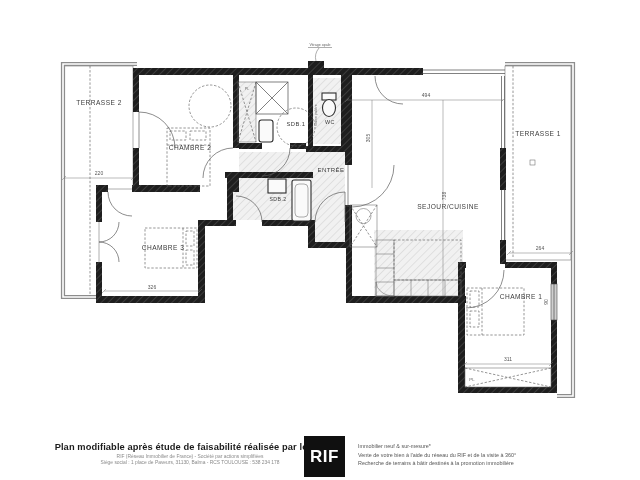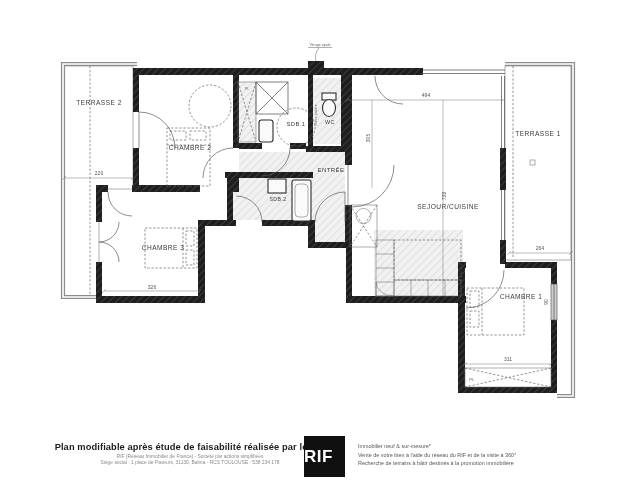--- a/index.html
+++ b/index.html
@@ -18,21 +18,21 @@
   .dimline{stroke:#777;stroke-width:.5;fill:none}
   .rail{stroke:#8d8d8d;stroke-width:4.2;fill:none}
   .railin{stroke:#fff;stroke-width:1.6;fill:none}
   .fixture{stroke:#2c2c2c;stroke-width:1.1;fill:#fafafa}
   
   .footer{position:absolute;left:0;top:430px;width:640px;height:50px}
   .f-left{position:absolute;left:40px;top:12px;width:300px;text-align:center}
   .f-bold{font-size:9.3px;font-weight:bold;color:#1c1c1c;letter-spacing:.1px;white-space:nowrap}
   .f-sub{font-size:4.9px;color:#8a8a8a;margin-top:1.5px;white-space:nowrap}
   .logo{position:absolute;left:304px;top:6px;width:41px;height:41px;background:#101010;
-        display:flex;align-items:center;justify-content:flex-start}
+        display:flex;align-items:center;justify-content:center}
   .logo span{color:#fff;font-weight:bold;font-size:17px;letter-spacing:.5px}
   .f-right{position:absolute;left:358px;top:13px;width:270px}
   .f-right div{font-size:5.4px;color:#565656;margin-bottom:2.6px;white-space:nowrap}
 </style>
 </head>
 <body>
 
 <div class="stage">
 <svg width="640" height="432" viewBox="0 0 640 432">
   <defs>

